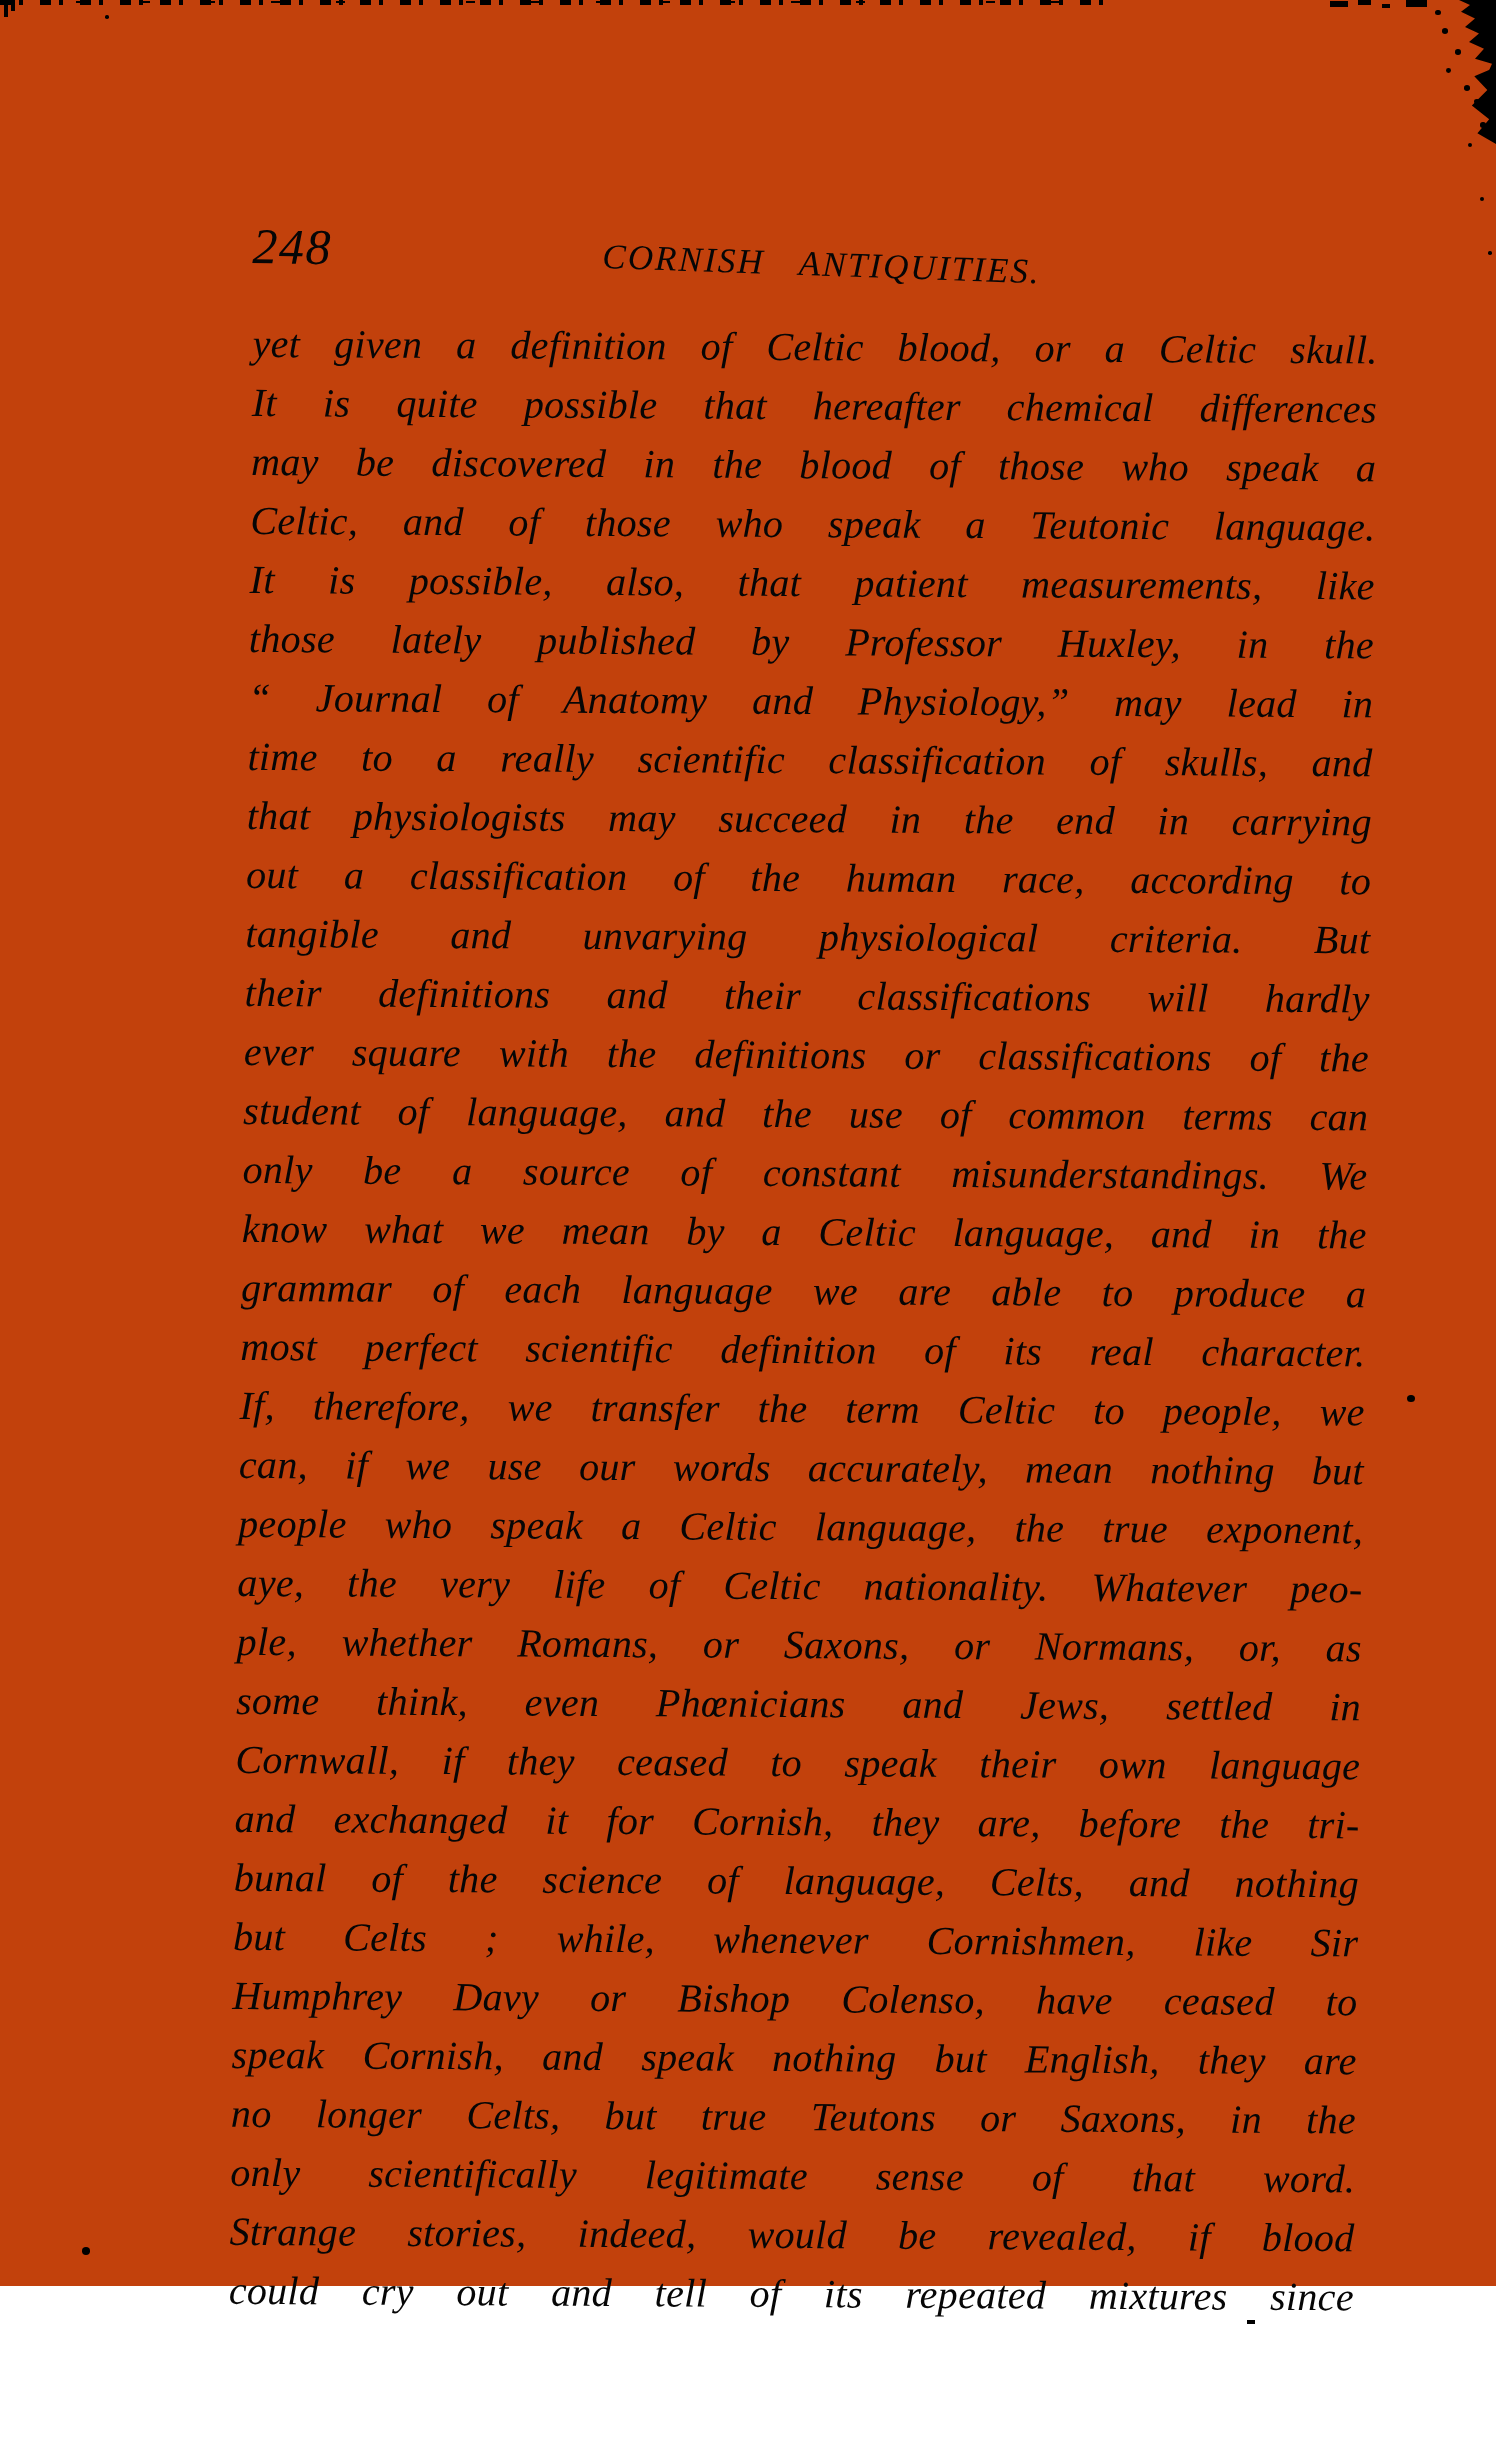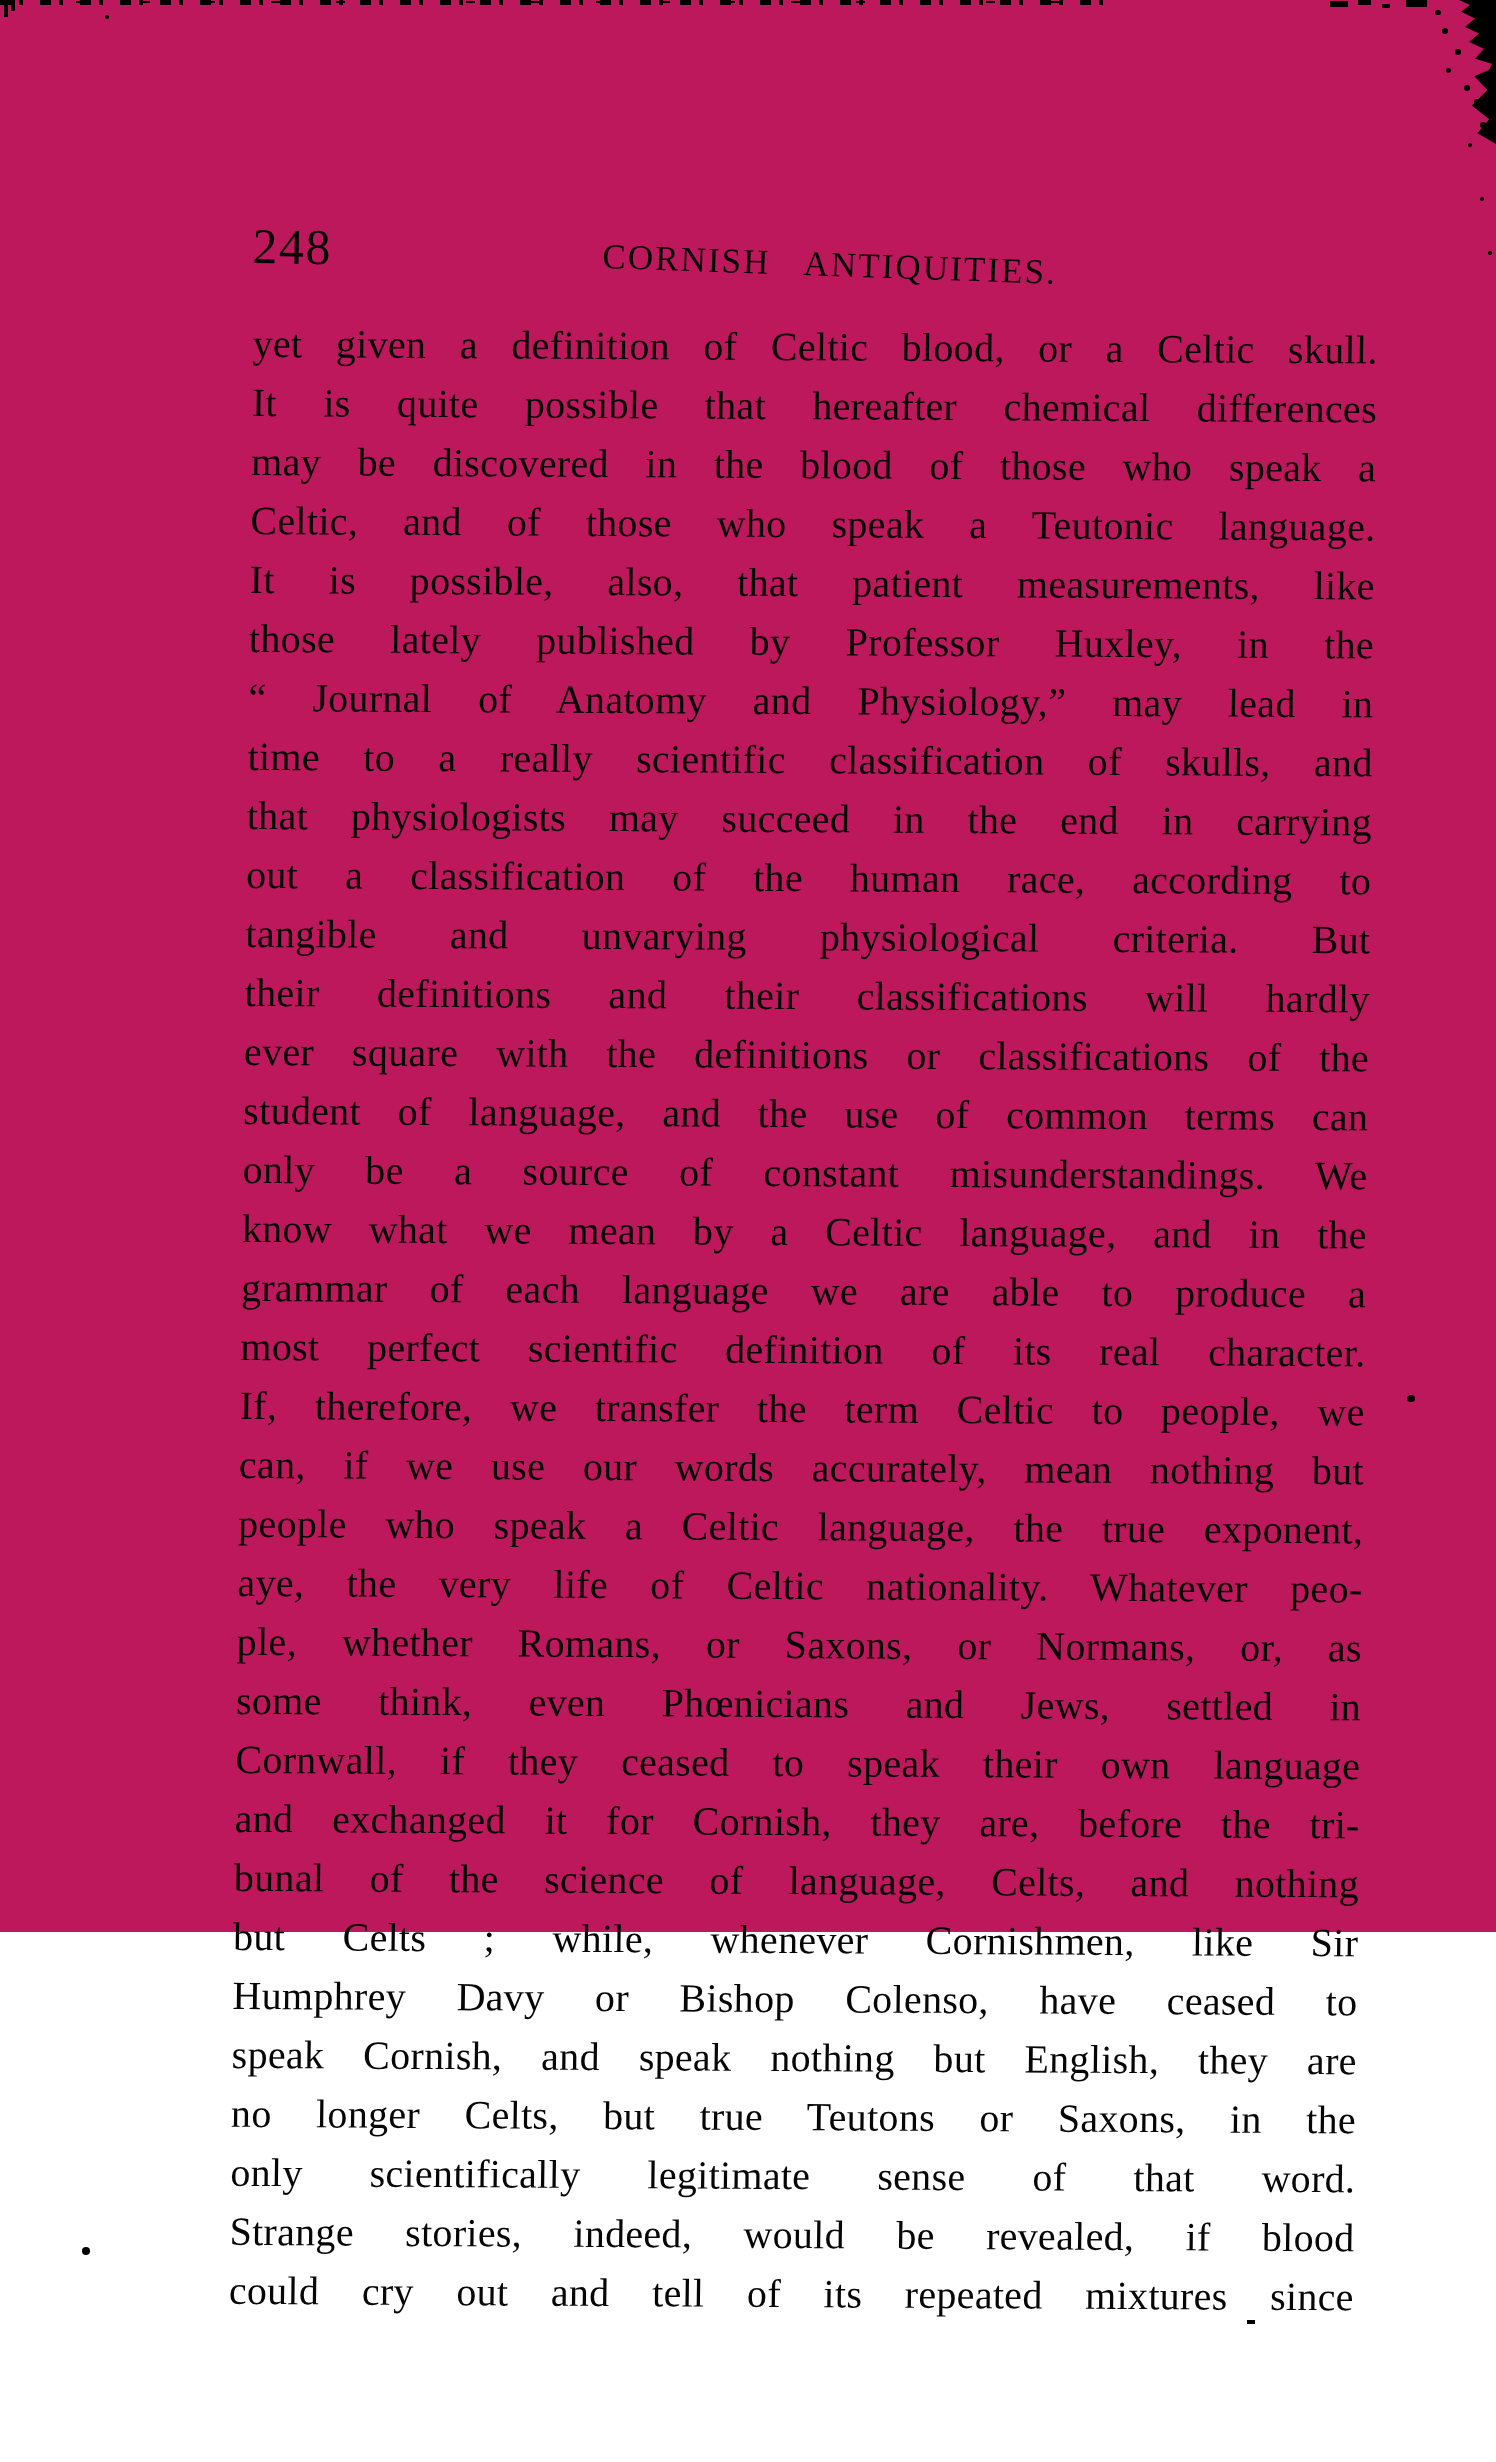--- a/index.html
+++ b/index.html
@@ -6,24 +6,25 @@
     margin: 0;
     padding: 0;
     width: 1496px;
     height: 2462px;
     background: #ffffff;
     overflow: hidden;
   }
   .scan-page {
     position: relative;
     width: 1496px;
-    height: 1932px;
-    background: #be185d;
+    height: 2286px;
+    background: #c2410c;
     color: #060606;
     font-family: "Liberation Serif", "DejaVu Serif", serif;
+    font-style: italic;
   }
   
   .page-number {
     position: absolute;
     left: 253px;
     top: 221px;
     font-size: 50px;
     line-height: 1;
     letter-spacing: 1.4px;
     transform: rotate(0.9deg);

